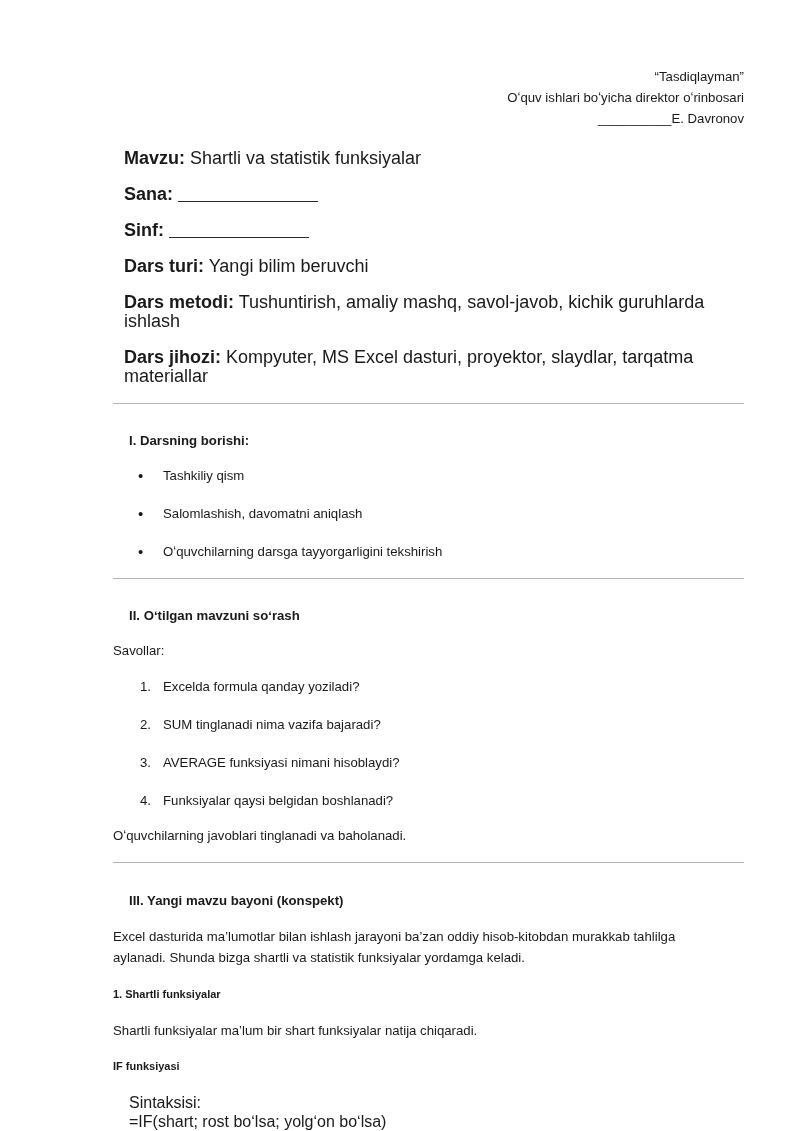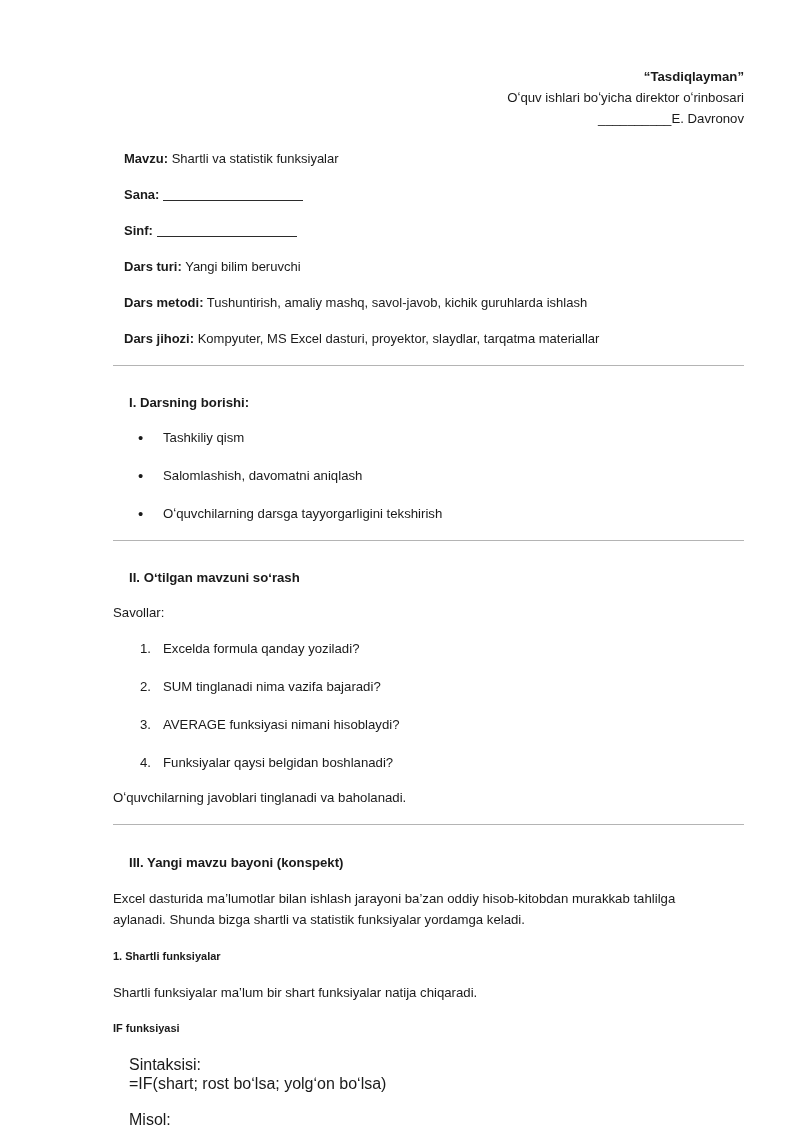--- a/index.html
+++ b/index.html
@@ -24,28 +24,28 @@
     width: 631px;
   }
   
   .doc-header {
     text-align: right;
     font-size: 13.2px;
     line-height: 21px;
     margin-bottom: 20px;
   }
   .doc-header .approve {
-    font-weight: bold;
+    font-weight: normal;
   }
   .doc-header .line {
     display: block;
   }
   
   .meta-row {
-    font-size: 13px;
+    font-size: 18px;
     line-height: 19px;
     margin: 0 0 17px 0;
     padding-left: 11px;
   }
   .meta-row .k {
     font-weight: bold;
   }
   .meta-row .v {
     font-weight: normal;
   }

